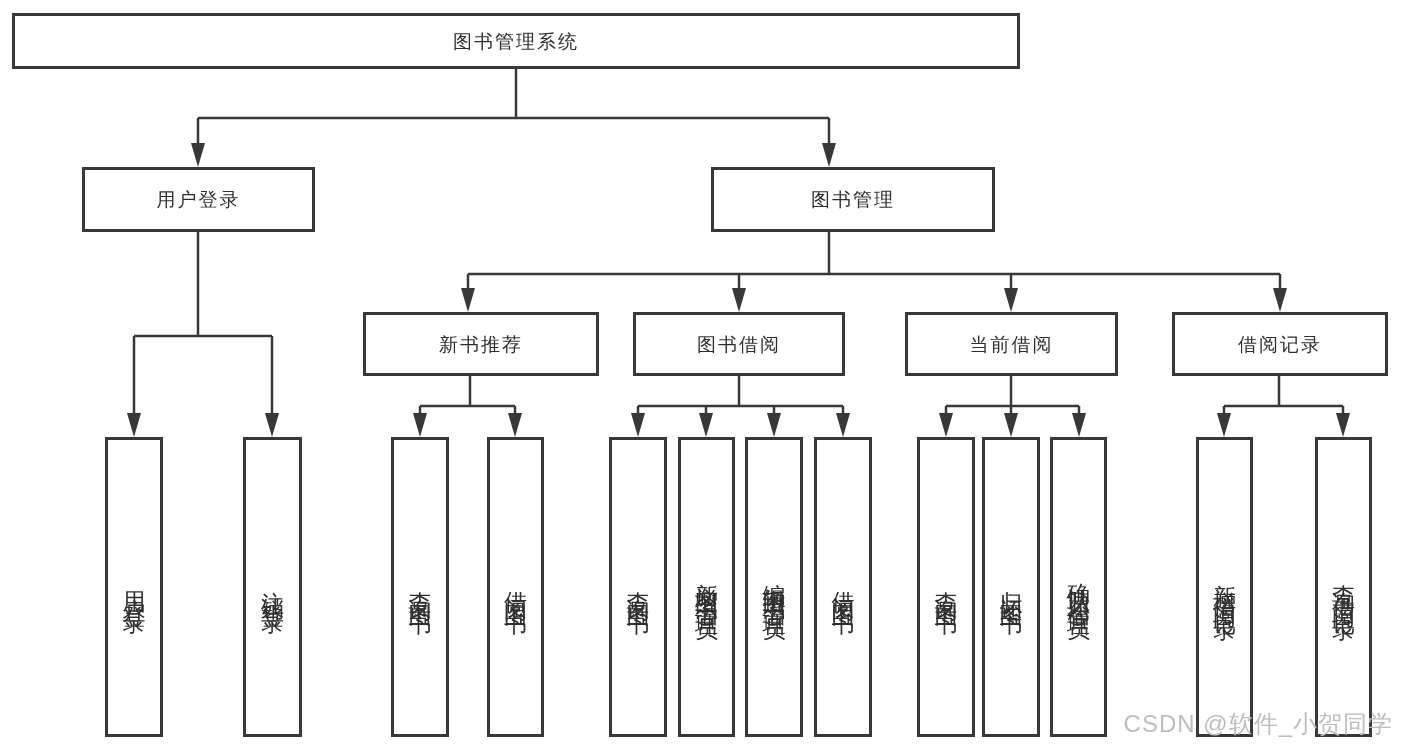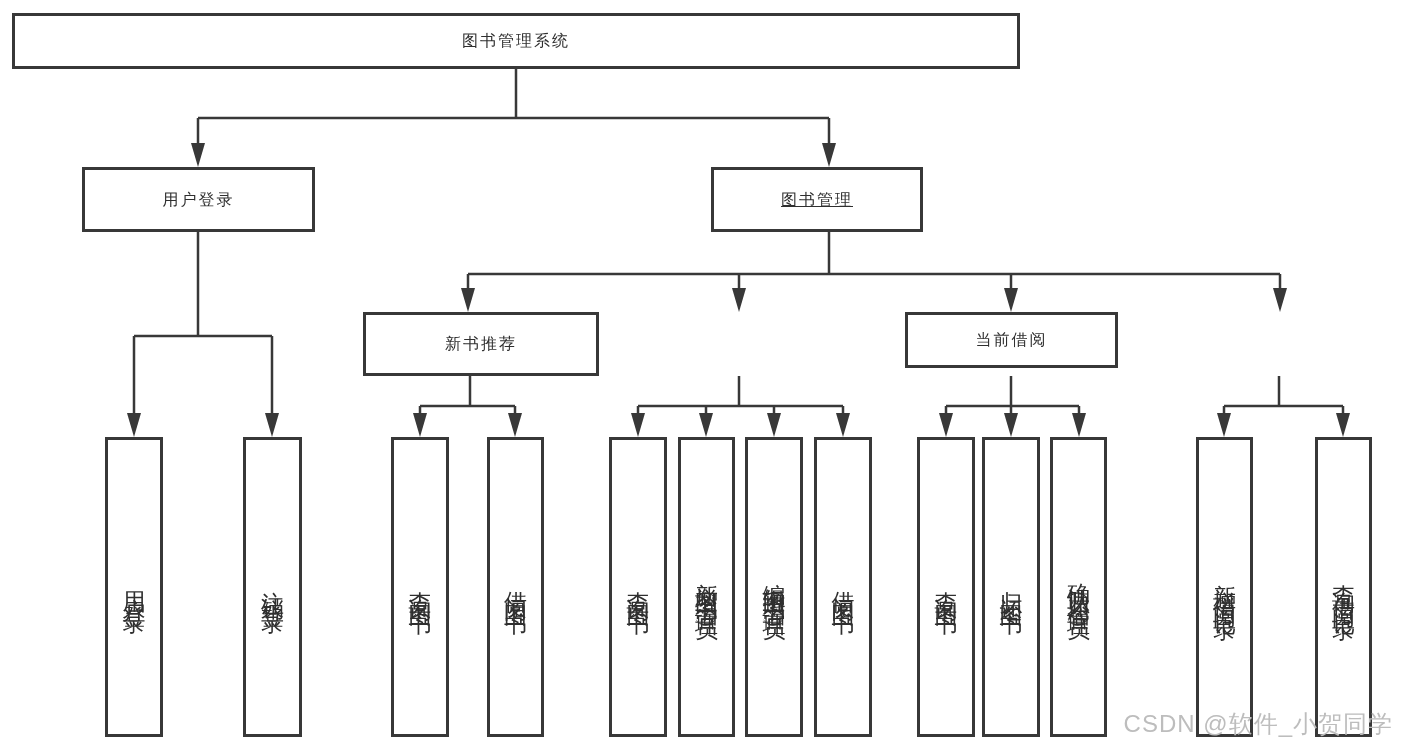--- a/index.html
+++ b/index.html
@@ -27,21 +27,21 @@
   }
   .node {
     position: absolute;
     border: 3px solid var(--line);
     background: #ffffff;
     display: flex;
     align-items: center;
     justify-content: center;
   }
   .hlabel {
-    font-size: 16px;
+    font-size: 19px;
     letter-spacing: 2px;
     color: var(--text);
     white-space: nowrap;
     line-height: 1;
   }
   .vbox { top: 437px; height: 300px; }
   .vlabel {
     writing-mode: vertical-rl;
     text-orientation: mixed;
     font-size: 23px;
@@ -98,29 +98,35 @@
     </g>
   </svg>
 
   <div class="node" style="left:12px; top:13px; width:1008px; height:56px;">
     <span class="hlabel">图书管理系统</span>
   </div>
 
   <div class="node" style="left:82px; top:167px; width:233px; height:65px;">
     <span class="hlabel">用户登录</span>
   </div>
-  <div class="node" style="left:711px; top:167px; width:212px; height:65px;text-decoration:underline;">
+  <div class="node" style="left:711px; top:167px; width:284px; height:65px;">
     <span class="hlabel">图书管理</span>
   </div>
 
   <div class="node" style="left:363px; top:312px; width:236px; height:64px;">
     <span class="hlabel">新书推荐</span>
   </div>
-  <div class="node" style="left:905px; top:312px; width:213px; height:56px;">
+  <div class="node" style="left:633px; top:312px; width:212px; height:64px;">
+    <span class="hlabel">图书借阅</span>
+  </div>
+  <div class="node" style="left:905px; top:312px; width:213px; height:64px;">
     <span class="hlabel">当前借阅</span>
+  </div>
+  <div class="node" style="left:1172px; top:312px; width:216px; height:64px;">
+    <span class="hlabel">借阅记录</span>
   </div>
 
   <div class="node vbox" style="left:105px; width:58px;">
     <span class="vlabel">用户登录</span>
   </div>
   <div class="node vbox" style="left:243px; width:59px;">
     <span class="vlabel">注销登录</span>
   </div>
   <div class="node vbox" style="left:391px; width:58px;">
     <span class="vlabel">查询图书</span>

